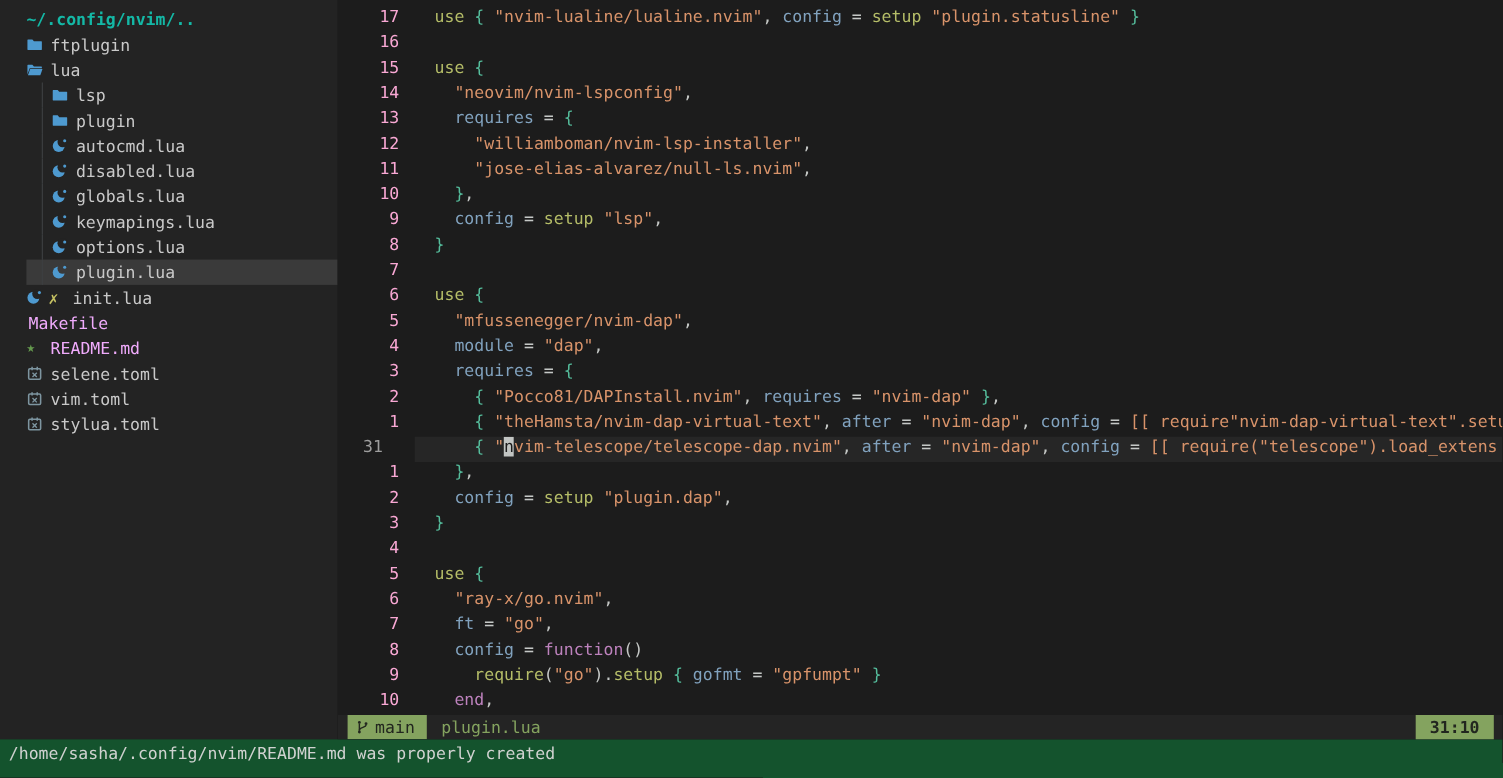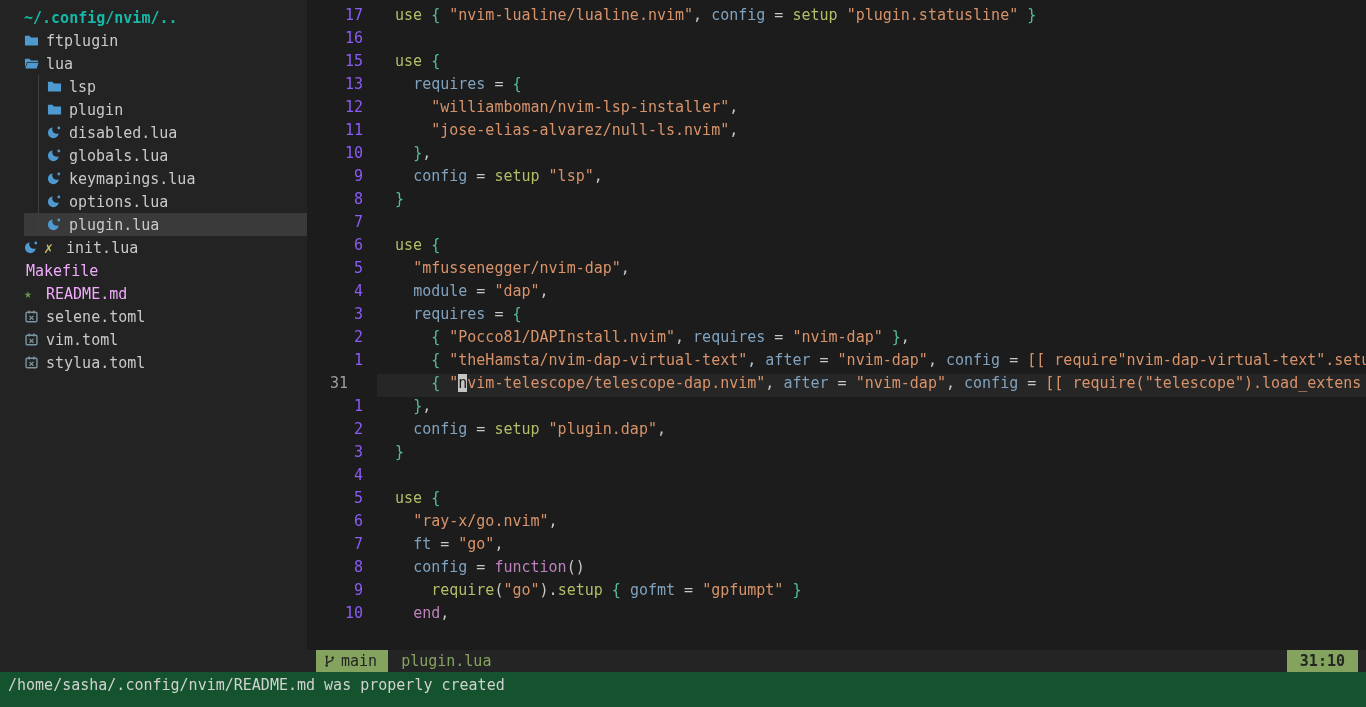--- a/index.html
+++ b/index.html
@@ -21,21 +21,21 @@
   .icon{width:20px;flex:none;display:flex;align-items:center}
   .sname{margin-left:2px}
   .special .sname{color:#f0abfc;}
   .star{width:20px;flex:none;color:#659a4e;font-size:13px}
   .badge-x{width:20px;flex:none;color:#c5c162}
 
   
   #editor{flex:1;min-width:0;display:flex;flex-direction:column;background:#1c1c1c}
   #code{height:650px;padding-top:6px;box-sizing:border-box;overflow:hidden}
   .crow{height:23px;display:flex;white-space:pre}
-  .lnum{width:70px;flex:none;box-sizing:border-box;padding-right:14px;text-align:right;color:#8b5cf6}
+  .lnum{width:70px;flex:none;box-sizing:border-box;padding-right:14px;text-align:right;color:#f9a8d4}
   .crow.cur .lnum{text-align:left;padding-left:23px;padding-right:0;color:#9e9e9e}
   .ltext{flex:1;min-width:0;overflow:hidden}
   .crow.cur .ltext{background:#262626}
   .tok-k{color:#b5bd68}
   .tok-s{color:#d8936a}
   .tok-p{color:#81a2be}
   .tok-b{color:#55bd9c}
   .tok-f{color:#c5c8c6}
   .tok-u{color:#bd82bd}
   .cursorchar{background:#c2c5c3;color:#1d1d1d}
@@ -97,20 +97,31 @@
         </div>
         <div class="srow">
           <span class="guide"></span>
           <span class="icon">
             <svg width="15" height="15" viewBox="0 0 16 16">
               <circle cx="6.8" cy="8.2" r="5.8" fill="#4e9ad0"></circle>
               <circle cx="10.6" cy="4.4" r="5" fill="#232323"></circle>
               <circle cx="12.6" cy="3.2" r="1.5" fill="#4e9ad0"></circle>
             </svg>
           </span>
+          <span class="sname">autocmd.lua</span>
+        </div>
+        <div class="srow">
+          <span class="guide"></span>
+          <span class="icon">
+            <svg width="15" height="15" viewBox="0 0 16 16">
+              <circle cx="6.8" cy="8.2" r="5.8" fill="#4e9ad0"></circle>
+              <circle cx="10.6" cy="4.4" r="5" fill="#232323"></circle>
+              <circle cx="12.6" cy="3.2" r="1.5" fill="#4e9ad0"></circle>
+            </svg>
+          </span>
           <span class="sname">disabled.lua</span>
         </div>
         <div class="srow">
           <span class="guide"></span>
           <span class="icon">
             <svg width="15" height="15" viewBox="0 0 16 16">
               <circle cx="6.8" cy="8.2" r="5.8" fill="#4e9ad0"></circle>
               <circle cx="10.6" cy="4.4" r="5" fill="#232323"></circle>
               <circle cx="12.6" cy="3.2" r="1.5" fill="#4e9ad0"></circle>
             </svg>
@@ -199,20 +210,21 @@
           <span class="sname">stylua.toml</span>
         </div>
       </div>
   </aside>
 
   <main id="editor">
     <div id="code">
         <div class="crow"><span class="lnum">17</span><span class="ltext"><span class="tok-f">  </span><span class="tok-k">use</span><span class="tok-f"> </span><span class="tok-b">{</span><span class="tok-f"> </span><span class="tok-s">"nvim-lualine/lualine.nvim"</span><span class="tok-f">, </span><span class="tok-p">config</span><span class="tok-f"> = </span><span class="tok-k">setup</span><span class="tok-f"> </span><span class="tok-s">"plugin.statusline"</span><span class="tok-f"> </span><span class="tok-b">}</span></span></div>
         <div class="crow"><span class="lnum">16</span><span class="ltext"></span></div>
         <div class="crow"><span class="lnum">15</span><span class="ltext"><span class="tok-f">  </span><span class="tok-k">use</span><span class="tok-f"> </span><span class="tok-b">{</span></span></div>
+        <div class="crow"><span class="lnum">14</span><span class="ltext"><span class="tok-f">    </span><span class="tok-s">"neovim/nvim-lspconfig"</span><span class="tok-f">,</span></span></div>
         <div class="crow"><span class="lnum">13</span><span class="ltext"><span class="tok-f">    </span><span class="tok-p">requires</span><span class="tok-f"> = </span><span class="tok-b">{</span></span></div>
         <div class="crow"><span class="lnum">12</span><span class="ltext"><span class="tok-f">      </span><span class="tok-s">"williamboman/nvim-lsp-installer"</span><span class="tok-f">,</span></span></div>
         <div class="crow"><span class="lnum">11</span><span class="ltext"><span class="tok-f">      </span><span class="tok-s">"jose-elias-alvarez/null-ls.nvim"</span><span class="tok-f">,</span></span></div>
         <div class="crow"><span class="lnum">10</span><span class="ltext"><span class="tok-f">    </span><span class="tok-b">}</span><span class="tok-f">,</span></span></div>
         <div class="crow"><span class="lnum">9</span><span class="ltext"><span class="tok-f">    </span><span class="tok-p">config</span><span class="tok-f"> = </span><span class="tok-k">setup</span><span class="tok-f"> </span><span class="tok-s">"lsp"</span><span class="tok-f">,</span></span></div>
         <div class="crow"><span class="lnum">8</span><span class="ltext"><span class="tok-f">  </span><span class="tok-b">}</span></span></div>
         <div class="crow"><span class="lnum">7</span><span class="ltext"></span></div>
         <div class="crow"><span class="lnum">6</span><span class="ltext"><span class="tok-f">  </span><span class="tok-k">use</span><span class="tok-f"> </span><span class="tok-b">{</span></span></div>
         <div class="crow"><span class="lnum">5</span><span class="ltext"><span class="tok-f">    </span><span class="tok-s">"mfussenegger/nvim-dap"</span><span class="tok-f">,</span></span></div>
         <div class="crow"><span class="lnum">4</span><span class="ltext"><span class="tok-f">    </span><span class="tok-p">module</span><span class="tok-f"> = </span><span class="tok-s">"dap"</span><span class="tok-f">,</span></span></div>

